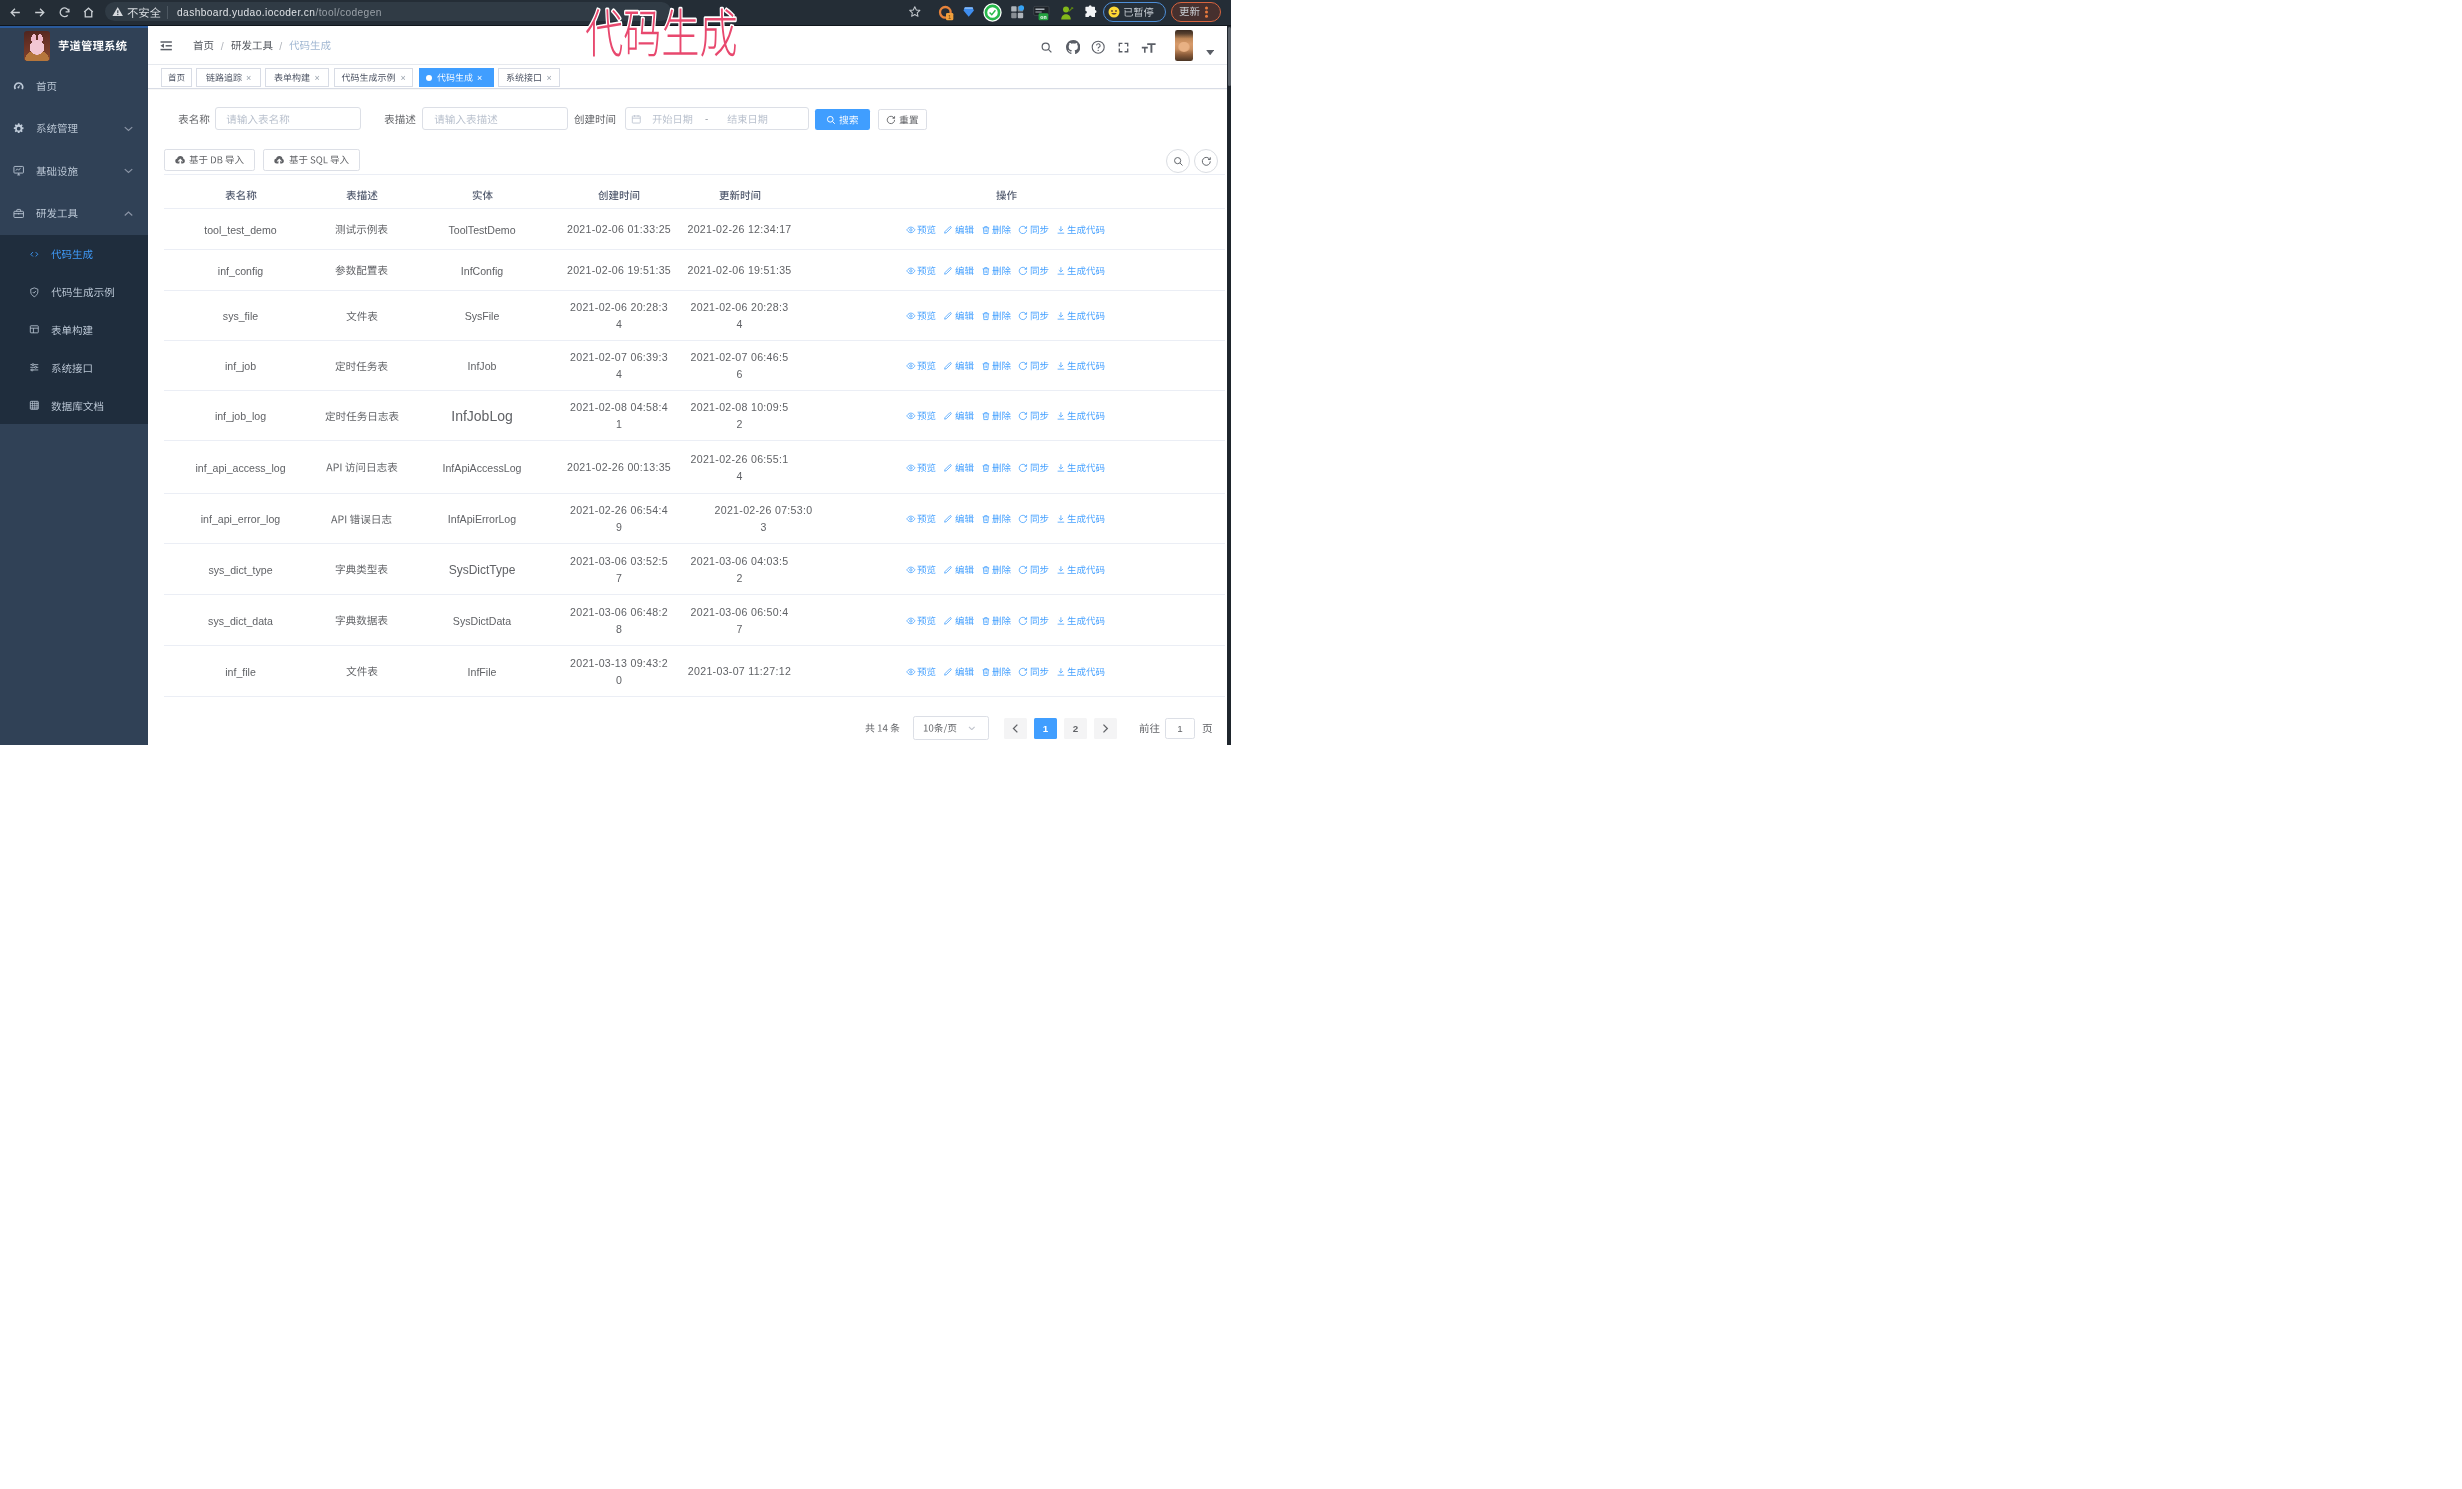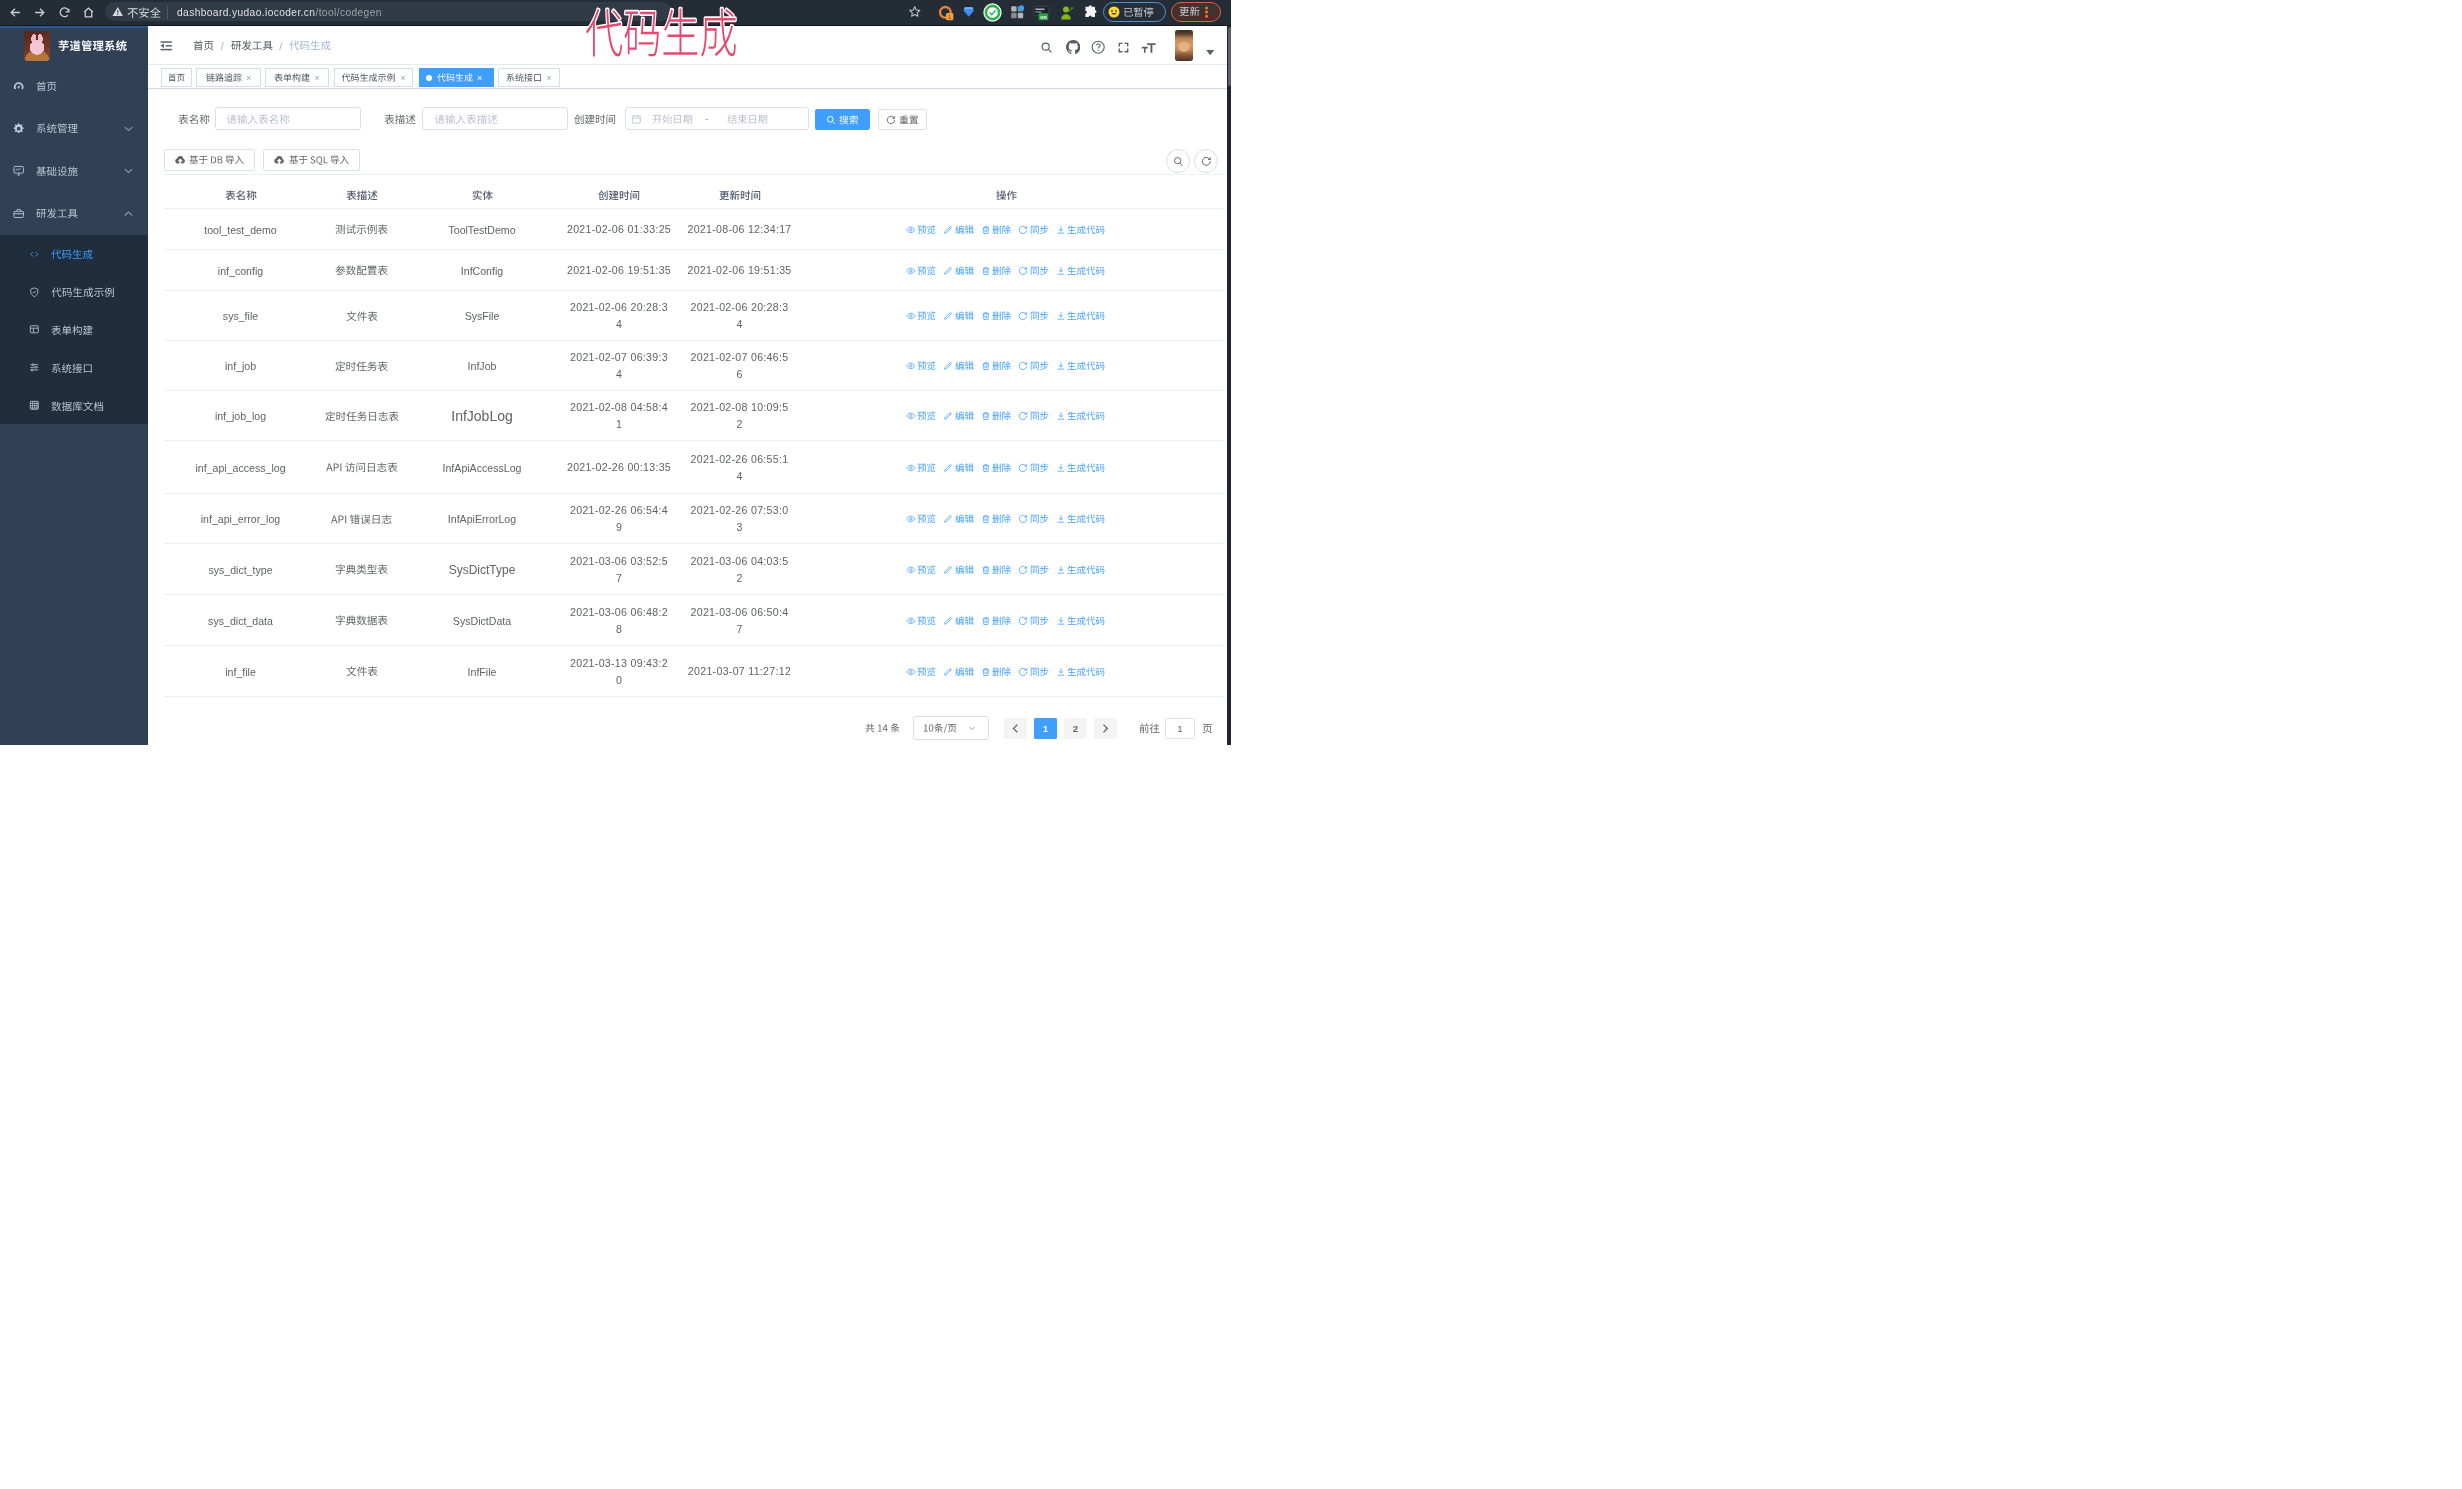--- a/index.html
+++ b/index.html
@@ -626,21 +626,21 @@
           </svg>
         </div>
 <div class="abs fx" style="left:242px;top:0;width:152px;height:41px;justify-content:center;font-size:10.6px;color:#606266">ToolTestDemo</div>
 <div class="abs fx" style="left:395px;top:0;width:120px;height:41px;justify-content:center;font-size:10.6px;color:#606266">
           <div>
             <div style="line-height:17px;text-align:center;letter-spacing:0.3px">2021-02-06 01:33:25</div>
           </div>
         </div>
 <div class="abs fx" style="left:515px;top:0;width:121px;height:41px;justify-content:center;font-size:10.6px;color:#606266">
           <div>
-            <div style="line-height:17px;text-align:center;letter-spacing:0.3px">2021-08-06 12:34:17</div>
+            <div style="line-height:17px;text-align:center;letter-spacing:0.3px">2021-02-26 12:34:17</div>
           </div>
         </div>
 <div class="abs" style="left:636px;top:0;width:424px;height:41px">
           <div class="fx" style="justify-content:center;height:100%;padding-right:13px">
             <span class="fx" style="">
               <svg width="9.8" height="9.8" viewBox="0 0 24 24" fill="none" stroke="#409EFF" stroke-width="1.9">
                 <path d="M2 12s4-7 10-7 10 7 10 7-4 7-10 7S2 12 2 12z"></path>
                 <circle cx="12" cy="12" r="3"></circle>
               </svg>
               <span style="width:1.5px"></span>
@@ -1123,21 +1123,21 @@
             <use href="#g400_5fd7" x="4758"></use>
           </svg>
         </div>
 <div class="abs fx" style="left:242px;top:0;width:152px;height:50px;justify-content:center;font-size:10.6px;color:#606266">InfApiErrorLog</div>
 <div class="abs fx" style="left:395px;top:0;width:120px;height:50px;justify-content:center;font-size:10.6px;color:#606266">
           <div>
             <div style="line-height:17px;text-align:center;letter-spacing:0.3px">2021-02-26 06:54:4</div>
             <div style="line-height:17px;text-align:center;letter-spacing:0.3px">9</div>
           </div>
         </div>
-<div class="abs fx" style="left:515px;top:0;width:121px;height:50px;justify-content:center;font-size:10.6px;color:#606266">
+<div class="abs fx" style="left:539px;top:0;width:121px;height:50px;justify-content:center;font-size:10.6px;color:#606266">
           <div>
             <div style="line-height:17px;text-align:center;letter-spacing:0.3px">2021-02-26 07:53:0</div>
             <div style="line-height:17px;text-align:center;letter-spacing:0.3px">3</div>
           </div>
         </div>
 <div class="abs" style="left:636px;top:0;width:424px;height:50px">
           <div class="fx" style="justify-content:center;height:100%;padding-right:13px">
             <span class="fx" style="">
               <svg width="9.8" height="9.8" viewBox="0 0 24 24" fill="none" stroke="#409EFF" stroke-width="1.9">
                 <path d="M2 12s4-7 10-7 10 7 10 7-4 7-10 7S2 12 2 12z"></path>

